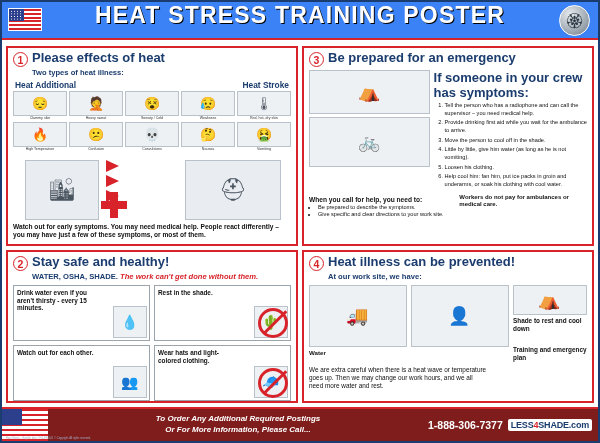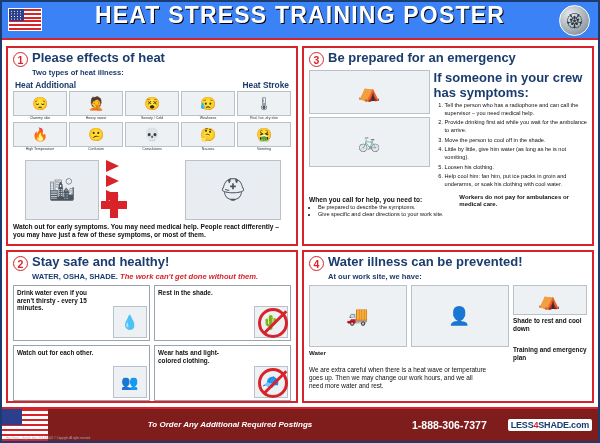--- a/index.html
+++ b/index.html
@@ -156,21 +156,21 @@
   
   .footer {
     position:absolute; left:0; bottom:0; width: 596px; height: 34px;
     background: #7f1d1d; border-top: 2px solid #d8232a;
     display:flex; align-items:center;
   }
   .footer .flagstrip { width: 46px; height: 100%; position:relative; overflow:hidden;}
   .footer .flagstrip .st { position:absolute; inset:0; background: repeating-linear-gradient(to bottom, #d8232a 0 2.5px, #ffffff 2.5px 5px);}
   .footer .flagstrip .cn { position:absolute; left:0; top:0; width:20px; height:16px; background:#2b3f8c;}
   .footer-mid { flex: 1; text-align:center; color:#ffffff; font-size: 8px; font-style: italic; font-weight: bold; line-height: 1.35; }
-  .footer-right { display:flex; align-items:center; gap: 21px; padding-right: 6px;}
+  .footer-right { display:flex; align-items:center; gap: 5px; padding-right: 6px;}
   .phone { color:#ffffff; font-size: 10.5px; font-weight: bold;}
   .logo { background:#ffffff; padding: 1px 3px; border-radius: 2px; font-size: 9px; font-weight: bold; color:#1b3c6e; letter-spacing: -0.2px;}
   .logo .red { color:#d8232a; }
   .microtext { position:absolute; left: 4px; bottom: 1px; font-size: 2.6px; color:#9fb0c6;}
 </style>
 </head>
 <body>
 
 <div id="poster">
 
@@ -322,21 +322,21 @@
           <div class="q-art">🧢</div>
           <div class="noslash"></div>
         </div>
       </div>
 
     </div>
 
     <div class="panel">
       <div class="panel-head">
         <div class="num">4</div>
-        <div class="ptitle">Water illness can be prevented!</div>
+        <div class="ptitle">Heat illness can be prevented!</div>
       </div>
       <div class="psub">At our work site, we have:</div>
 
       <div class="p4-row">
         <div style="flex:1">
           <div class="p4-art">🚚</div>
           <div class="p4-cap">Water</div>
         </div>
         <div style="flex:1">
           <div class="p4-art">👤</div>
@@ -353,20 +353,21 @@
 
   </div>
 
   <div class="footer">
     <div class="flagstrip">
       <div class="st"></div>
       <div class="cn"></div>
     </div>
     <div class="footer-mid">
       <div>To Order Any Additional Required Postings</div>
+      <div>Or For More Information, Please Call...</div>
     </div>
     <div class="footer-right">
       <div class="phone">1-888-306-7377</div>
       <div class="logo">
         <span>LESS</span><span class="red">4</span><span>SHADE.com</span>
       </div>
     </div>
     <div class="microtext">Heat Stress – English  Item # HS-ENG-01  © Copyright. All rights reserved.</div>
   </div>
 

